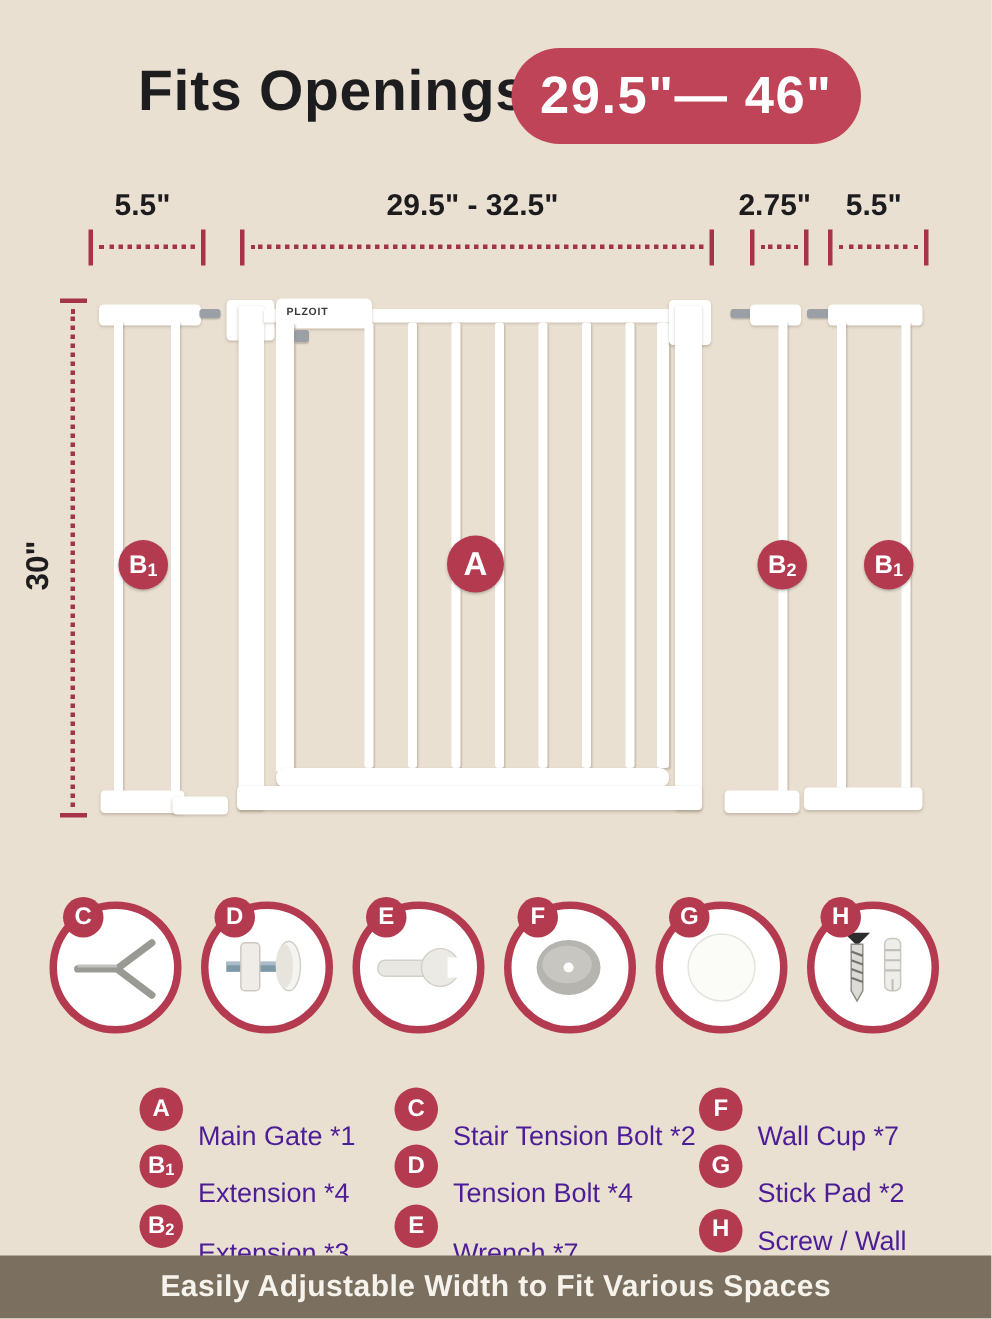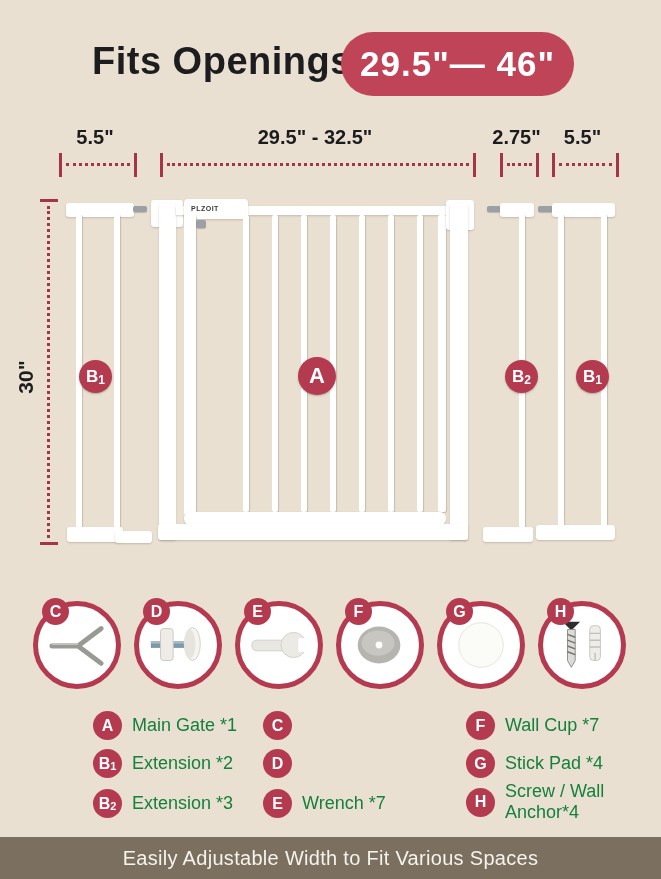--- a/index.html
+++ b/index.html
@@ -42,26 +42,26 @@
     background:#fff;border:5px solid #b43a50;box-sizing:border-box;
     display:flex;align-items:center;justify-content:center;}
   .part-letter{position:absolute;width:27px;height:27px;border-radius:50%;background:#b43a50;
     color:#fff;font-size:16px;font-weight:700;display:flex;align-items:center;justify-content:center;
     z-index:6;}
   
   .lg-item{position:absolute;display:flex;align-items:center;gap:10px;}
   .lg-badge{width:29px;height:29px;border-radius:50%;background:#b43a50;color:#fff;
     font-size:16px;font-weight:700;display:flex;align-items:center;justify-content:center;flex:0 0 29px;}
   .lg-badge sub{font-size:11px;font-weight:700;transform:translateY(2px);}
-  .lg-label{font-size:18px;color:#15803d;line-height:21px;}
+  .lg-label{font-size:18px;color:#4c1d95;line-height:21px;margin-top:36px;}
   .lg-label.wrap{max-width:128px;}
   
   .footer{position:absolute;left:0;top:837px;width:661px;height:42px;background:#7b7060;
     display:flex;align-items:center;justify-content:center;}
-  .footer span{color:#f6f3ec;font-size:20px;font-weight:400;letter-spacing:.3px;}
+  .footer span{color:#f6f3ec;font-size:20px;font-weight:700;letter-spacing:.3px;}
 </style>
 </head>
 <body>
 
 <div id="canvas">
 
   <div class="hdr-title">Fits Openings</div>
   <div class="hdr-pill">29.5"— 46"</div>
 
   <div class="dim-label" style="left:49px;top:126px;width:92px;">5.5"</div>
@@ -194,58 +194,60 @@
     <span class="lg-badge">
         <span>A</span>
       </span>
     <span class="lg-label">Main Gate *1</span>
   </div>
   <div class="lg-item" style="left:93px;top:749px;">
     <span class="lg-badge">
         <span>B</span>
         <sub>1</sub>
       </span>
-    <span class="lg-label">Extension *2</span>
+    <span class="lg-label">Extension *4</span>
   </div>
   <div class="lg-item" style="left:93px;top:789px;">
     <span class="lg-badge">
         <span>B</span>
         <sub>2</sub>
       </span>
     <span class="lg-label">Extension *3</span>
   </div>
 
   <div class="lg-item" style="left:263px;top:711px;">
     <span class="lg-badge">
         <span>C</span>
       </span>
+    <span class="lg-label">Stair Tension Bolt *2</span>
   </div>
   <div class="lg-item" style="left:263px;top:749px;">
     <span class="lg-badge">
         <span>D</span>
       </span>
+    <span class="lg-label">Tension Bolt *4</span>
   </div>
   <div class="lg-item" style="left:263px;top:789px;">
     <span class="lg-badge">
         <span>E</span>
       </span>
     <span class="lg-label">Wrench *7</span>
   </div>
 
   <div class="lg-item" style="left:466px;top:711px;">
     <span class="lg-badge">
         <span>F</span>
       </span>
     <span class="lg-label">Wall Cup *7</span>
   </div>
   <div class="lg-item" style="left:466px;top:749px;">
     <span class="lg-badge">
         <span>G</span>
       </span>
-    <span class="lg-label">Stick Pad *4</span>
+    <span class="lg-label">Stick Pad *2</span>
   </div>
   <div class="lg-item" style="left:466px;top:781px;">
     <span class="lg-badge">
         <span>H</span>
       </span>
     <span class="lg-label wrap">Screw / Wall Anchor*4</span>
   </div>
 
   <div class="footer">
     <span>Easily Adjustable Width to Fit Various Spaces</span>

